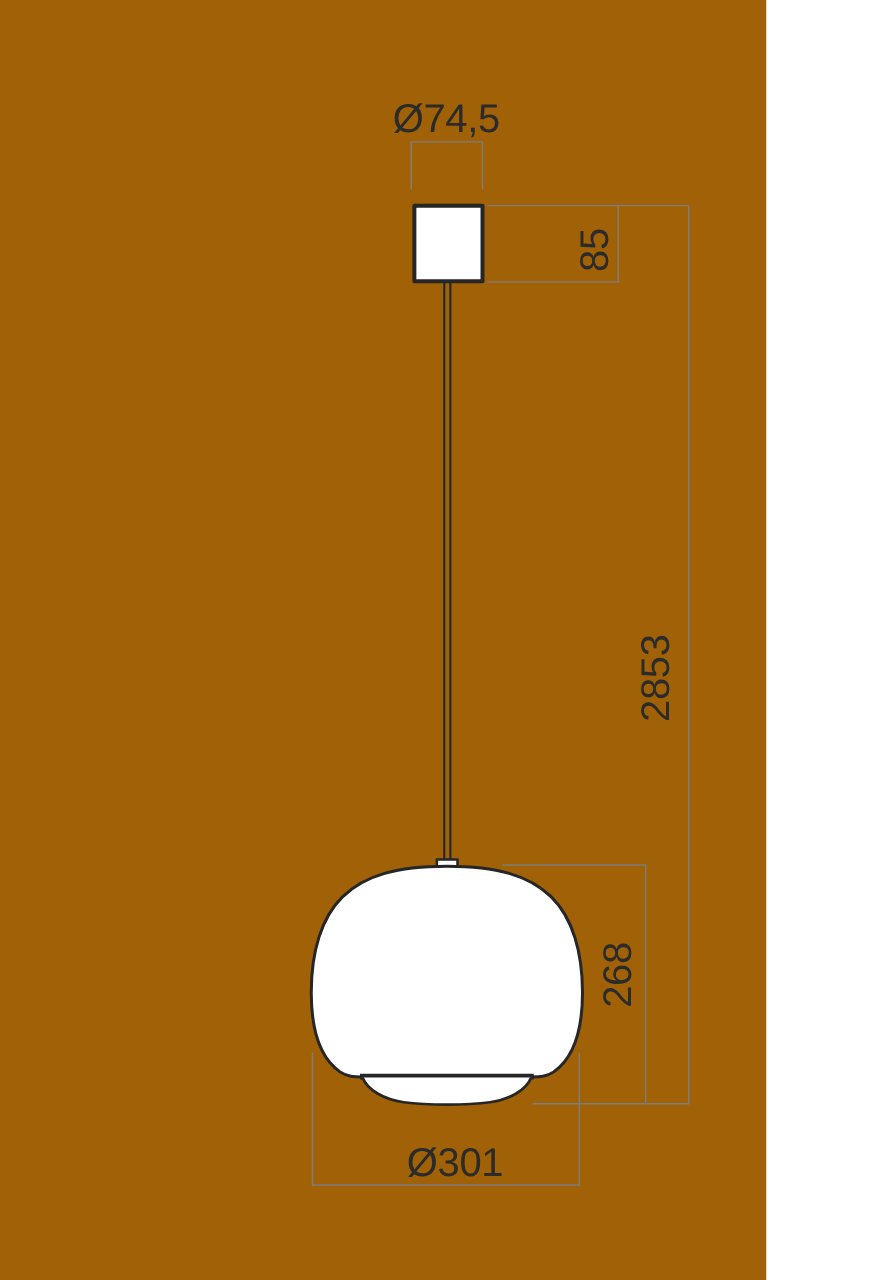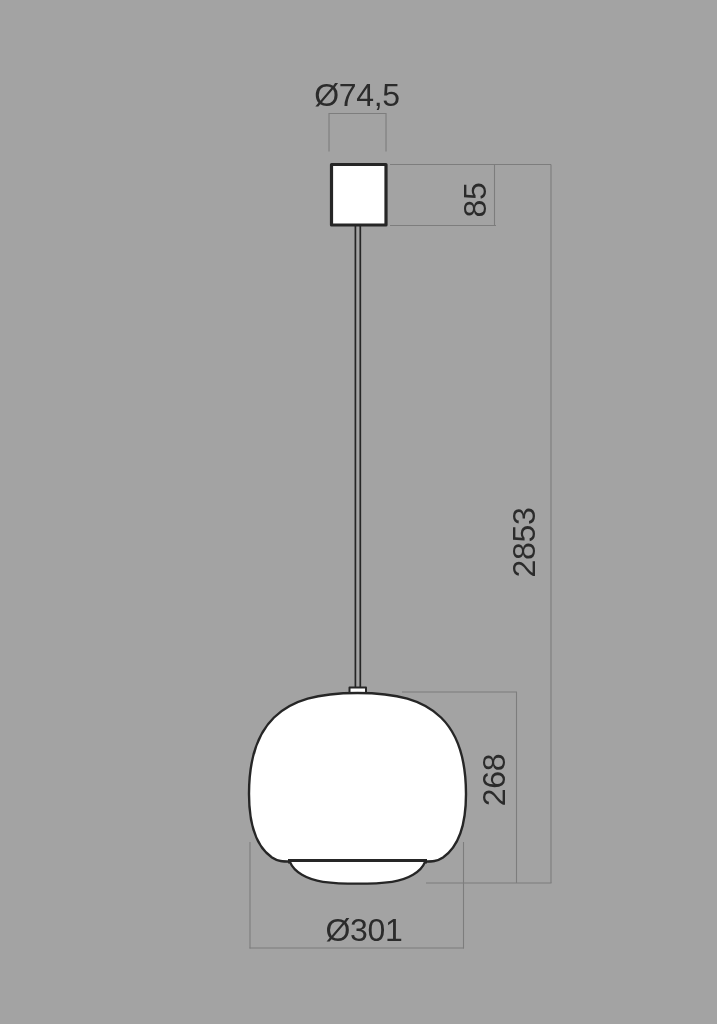--- a/index.html
+++ b/index.html
@@ -2,23 +2,23 @@
 <html><head>
 <meta charset="utf-8">
 <style>
   html, body {
     margin: 0;
     padding: 0;
     background: #ffffff;
   }
   .canvas {
     position: relative;
-    width: 717px;
+    width: 613px;
     height: 1024px;
-    background: #a3a3a3;
+    background: #a16207;
     overflow: hidden;
     font-family: "Liberation Sans", sans-serif;
   }
   svg { display: block; }
   .outline {
     fill: none;
     stroke: #262626;
     stroke-linecap: butt;
     stroke-linejoin: round;
   }

